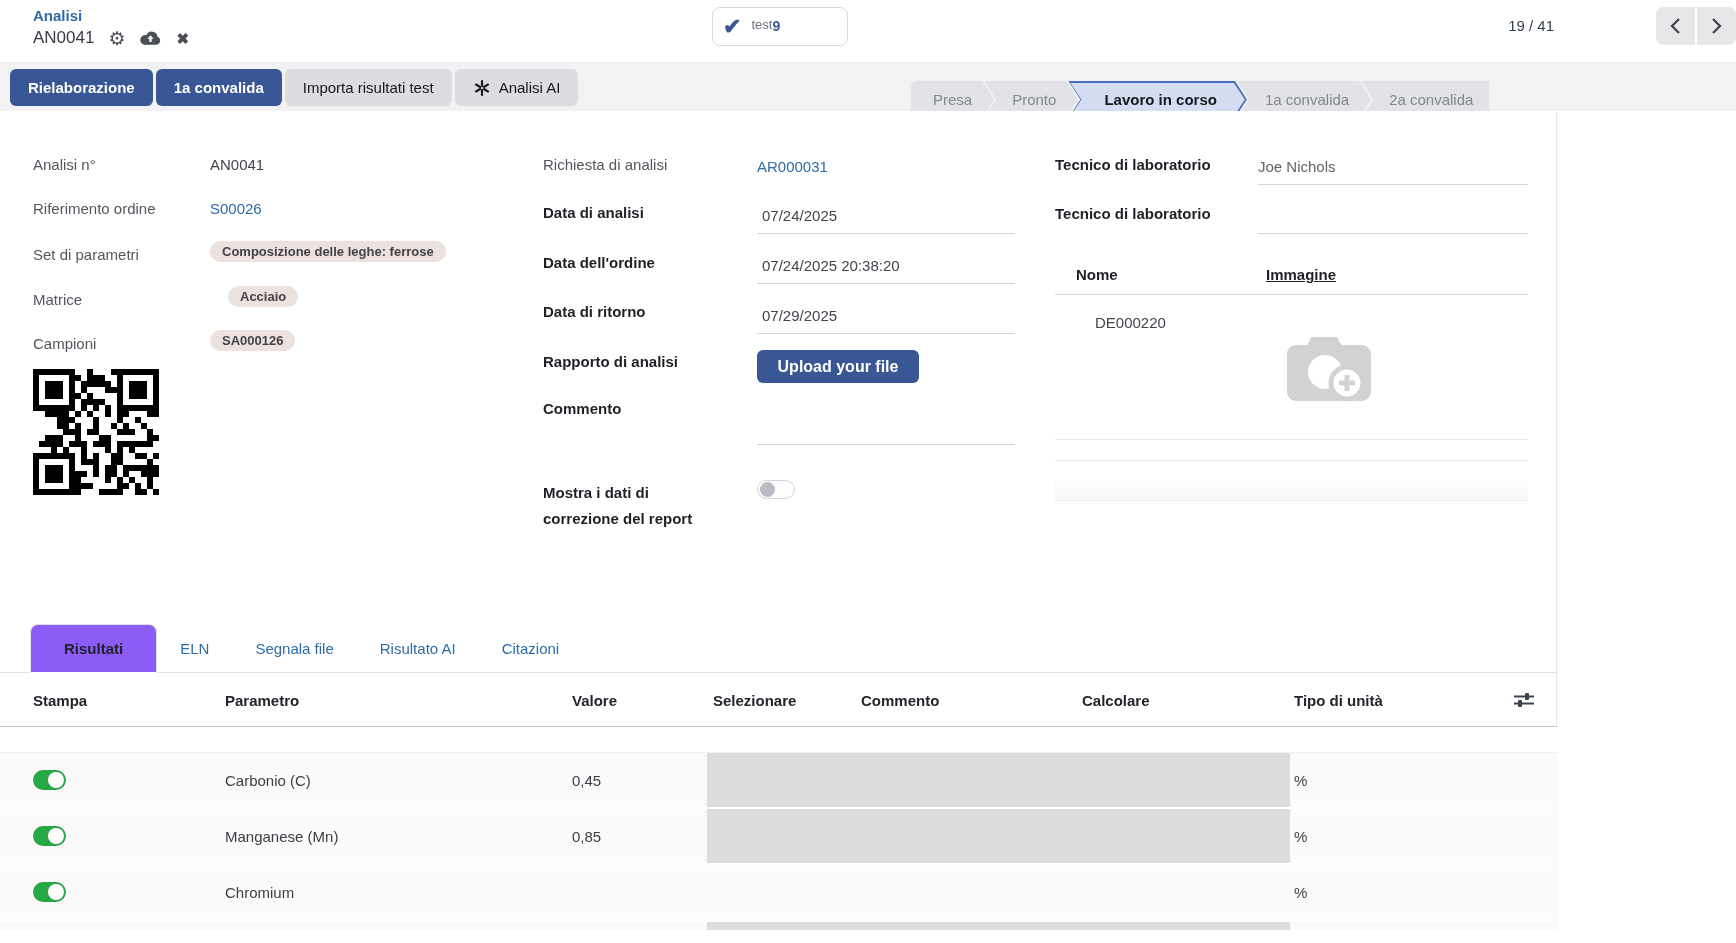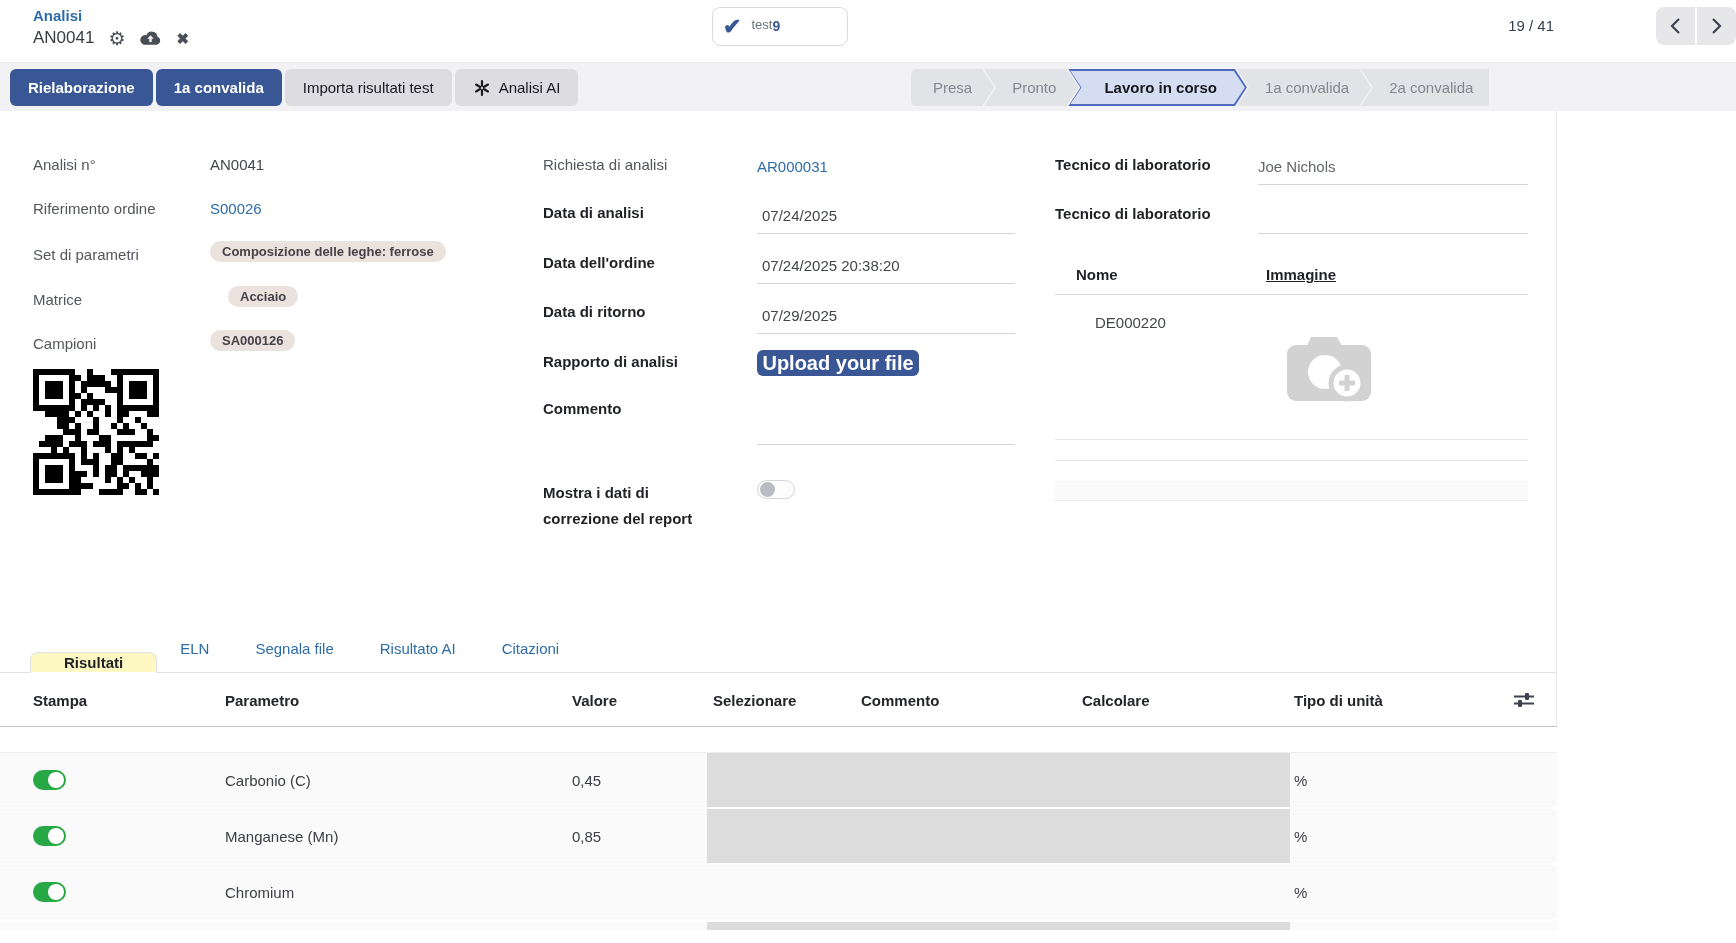--- a/index.html
+++ b/index.html
@@ -37,21 +37,21 @@
   .btn { height:37px; border:none; border-radius:6px; font-size:15px; font-weight:700;
          padding:0 18px; cursor:pointer; font-family:inherit; display:flex; align-items:center; gap:8px; }
   .btn-primary { background:#3a5795; color:#fff; }
   .btn-secondary { background:#dcdce1; color:#16181d; font-weight:400; }
 
   .statusbar { position:absolute; left:911px; top:6px; width:646px; height:37px;
                display:flex; }
   .step { position:relative; height:37px; display:flex; align-items:center; justify-content:flex-end;
           background:#e2e3e7; color:#84878f; font-size:15px; padding:0 22px 0 28px;
           clip-path:polygon(0 0, calc(100% - 12px) 0, 100% 50%, calc(100% - 12px) 100%, 0 100%, 12px 50%);
-          margin-left:-10px; cursor:pointer; flex:0 0 auto; }
+          margin-left:-10px; cursor:pointer; flex:0 0 auto;margin-top:12px; }
   .step.first { clip-path:polygon(0 0, calc(100% - 12px) 0, 100% 50%, calc(100% - 12px) 100%, 0 100%);
                 margin-left:0; border-radius:6px 0 0 6px; padding-left:22px; }
   .step.last  { clip-path:polygon(0 0, 100% 0, 100% 100%, 0 100%, 12px 50%); padding-right:16px; }
   .step.active { background:#4d6bbd; color:#16181d; font-weight:700; padding:0 30px 0 36px; }
   .step.active::before { content:""; position:absolute; inset:2px; background:#d5ddf2;
           clip-path:polygon(0 0, calc(100% - 11px) 0, 100% 50%, calc(100% - 11px) 100%, 0 100%, 11px 50%); }
   .step span { position:relative; z-index:1; }
 
   
   .sheet { position:relative; width:1557px; height:816px; background:#fff;
@@ -59,42 +59,42 @@
   .abs { position:absolute; }
   .flabel { font-size:15px; color:#54565e; }
   .flabel.bold { color:#1f2127; font-weight:700; }
   .fvalue { font-size:15px; color:#43454c; }
   .fvalue.muted { color:#63656d; }
   .link { font-size:15px; color:#2d6ca8; cursor:pointer; }
   .underline { position:absolute; height:1px; background:#d4d4d9; }
   .tag { display:inline-block; background:#ebe1dd; color:#46424a; font-size:13px; font-weight:700;
          padding:3px 12px; border-radius:12px; }
 
-  .upload-btn { position:absolute; left:757px; top:239px; width:162px; height:26px;
+  .upload-btn { position:absolute; left:757px; top:239px; width:162px; height:33px;
                 background:#3a5795; color:#fff; border:none; border-radius:6px;
-                font-size:20px; font-weight:700; cursor:pointer; font-family:inherit; }
+                font-size:16px; font-weight:700; cursor:pointer; font-family:inherit; }
 
   .toggle-off { position:absolute; width:38px; height:19px; background:#fdfdfd;
                 border:1px solid #d5d5da; border-radius:10px; cursor:pointer; }
   .toggle-off::after { content:""; position:absolute; left:2px; top:1px; width:15px; height:15px;
                 border-radius:50%; background:#b9bcc2; }
   .toggle-on { position:relative; width:33px; height:20px; background:#28a745;
                border-radius:10px; cursor:pointer; }
   .toggle-on::after { content:""; position:absolute; right:2px; top:2px; width:16px; height:16px;
                border-radius:50%; background:#fff; }
 
   .mini-line { position:absolute; height:1px; background:#e7e7ea; }
 
   
   .tabbar { position:absolute; left:0; top:508px; width:1557px; height:54px;
             border-bottom:1px solid #dee2e6; display:flex; align-items:flex-end; padding-left:30px; }
   .tab { font-size:15px; color:#2d6ca8; padding:15px 23px; cursor:pointer; }
-  .tab.active { color:#1f2127; font-weight:700; background:#fef9c3;
+  .tab.active { color:#1f2127; font-weight:700; background:#8b5cf6;
             border:1px solid #dee2e6; border-bottom:1px solid #fff; border-radius:8px 8px 0 0;
-            margin-bottom:-1px; padding:1px 33px; }
+            margin-bottom:-1px; padding:15px 33px; }
 
   
   .rt-header { position:absolute; left:0; top:562px; width:1557px; height:54px;
                border-bottom:1px solid #c5c5c9; }
   .rt-header .cell { font-weight:700; color:#23252b; }
   .cell { position:absolute; top:50%; transform:translateY(-50%); font-size:15px; color:#3c3e45; }
   .c-stampa { left:33px; } .c-parametro { left:225px; } .c-valore { left:572px; }
   .c-selezionare { left:713px; } .c-commento { left:861px; } .c-calcolare { left:1082px; }
   .c-unita { left:1294px; } .c-gearcol { left:1513px; cursor:pointer; }
   .rt-gap { position:absolute; left:0; top:616px; width:1557px; height:26px;

